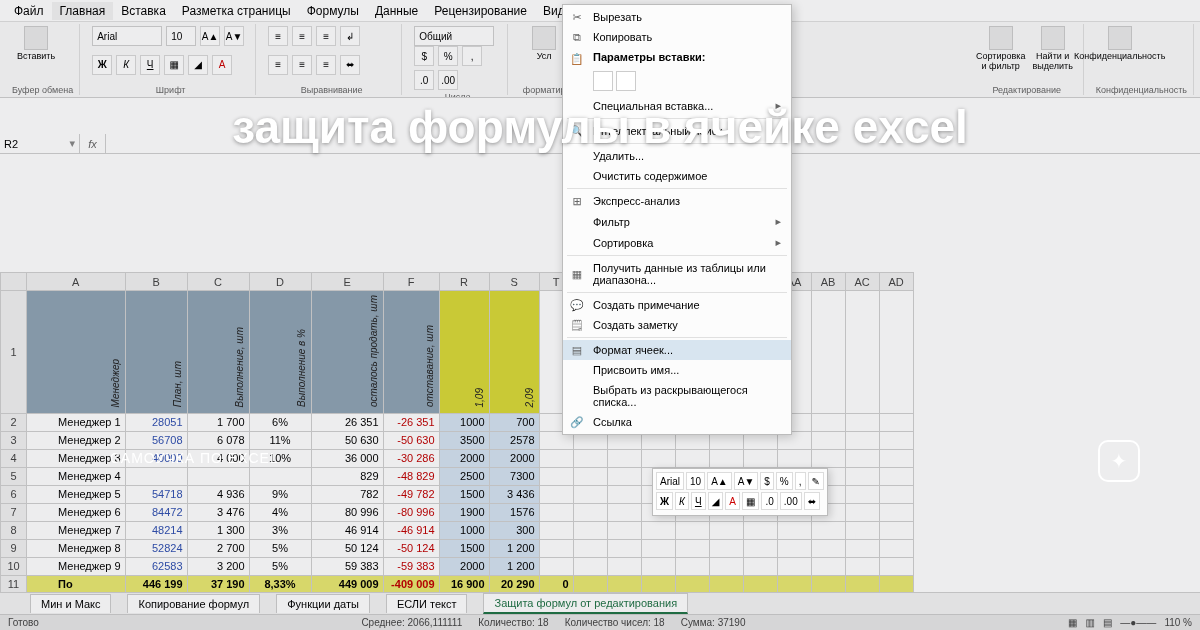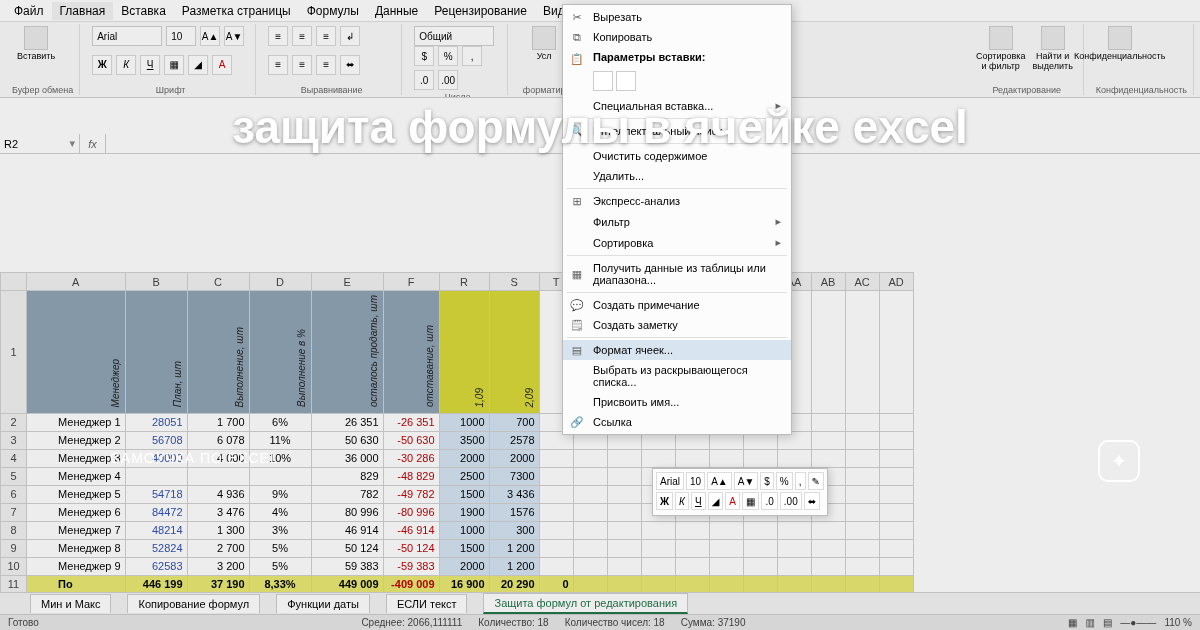--- a/index.html
+++ b/index.html
@@ -492,24 +492,24 @@
       <span>Специальная вставка...</span>
       <span class="arrow">▸</span>
     </div>
   <div class="sep"></div>
   <div class="item">
       <span class="ic-left">🔍</span>
       <span>Интеллектуальный поиск</span>
     </div>
   <div class="sep"></div>
   <div class="item">
+      <span>Удалить...</span>
+    </div>
+  <div class="item">
       <span>Очистить содержимое</span>
-    </div>
-  <div class="item">
-      <span>Удалить...</span>
     </div>
   <div class="sep"></div>
   <div class="item">
       <span class="ic-left">⊞</span>
       <span>Экспресс-анализ</span>
     </div>
   <div class="item">
       <span>Фильтр</span>
       <span class="arrow">▸</span>
     </div>
@@ -530,24 +530,24 @@
   <div class="item">
       <span class="ic-left">🗒</span>
       <span>Создать заметку</span>
     </div>
   <div class="sep"></div>
   <div class="item hl">
       <span class="ic-left">▤</span>
       <span>Формат ячеек...</span>
     </div>
   <div class="item">
+      <span>Присвоить имя...</span>
+    </div>
+  <div class="item">
       <span>Выбрать из раскрывающегося списка...</span>
-    </div>
-  <div class="item">
-      <span>Присвоить имя...</span>
     </div>
   <div class="item">
       <span class="ic-left">🔗</span>
       <span>Ссылка</span>
     </div>
 </div>
 
 <div class="minitb">
   <div class="row">
     <span class="mtb">Arial</span>

